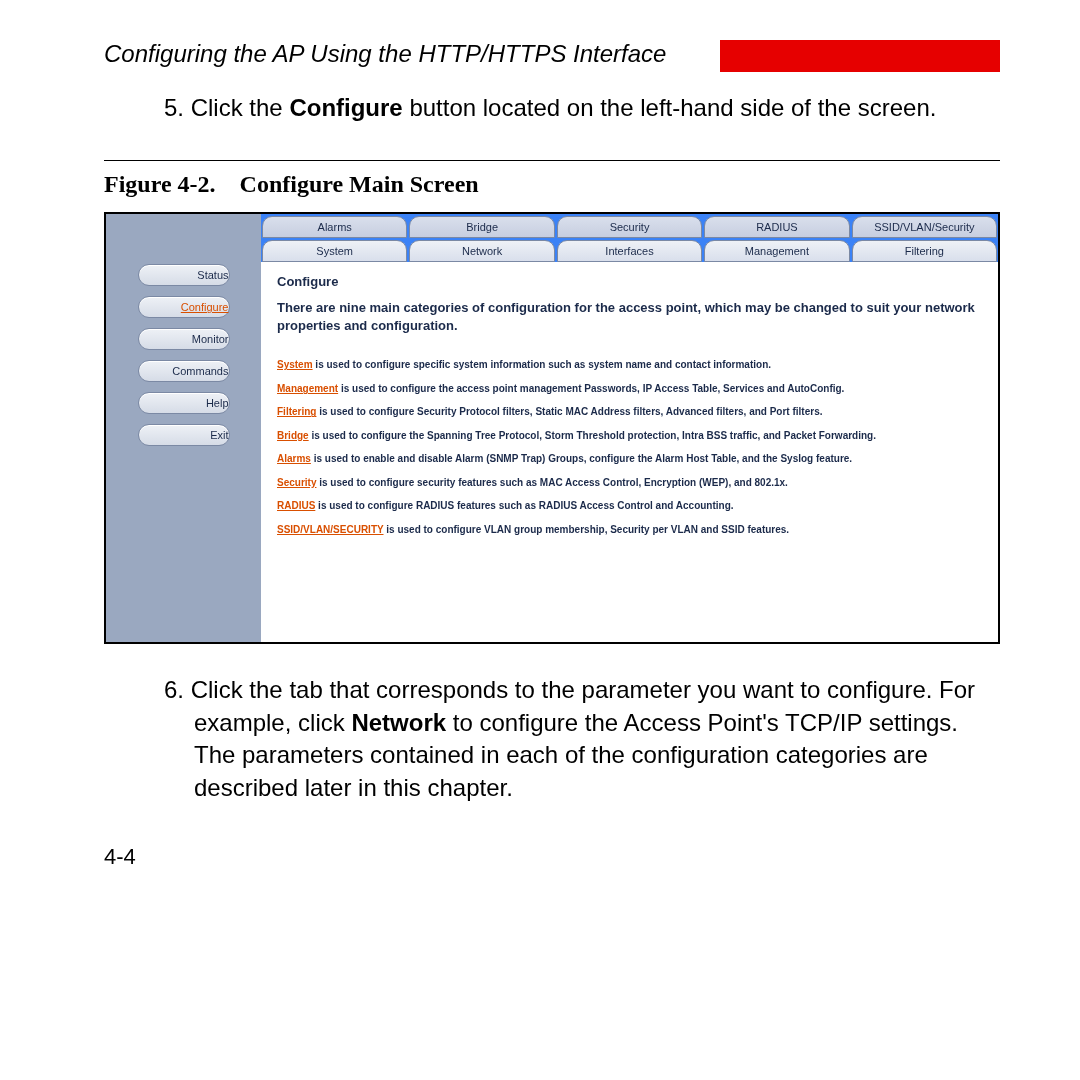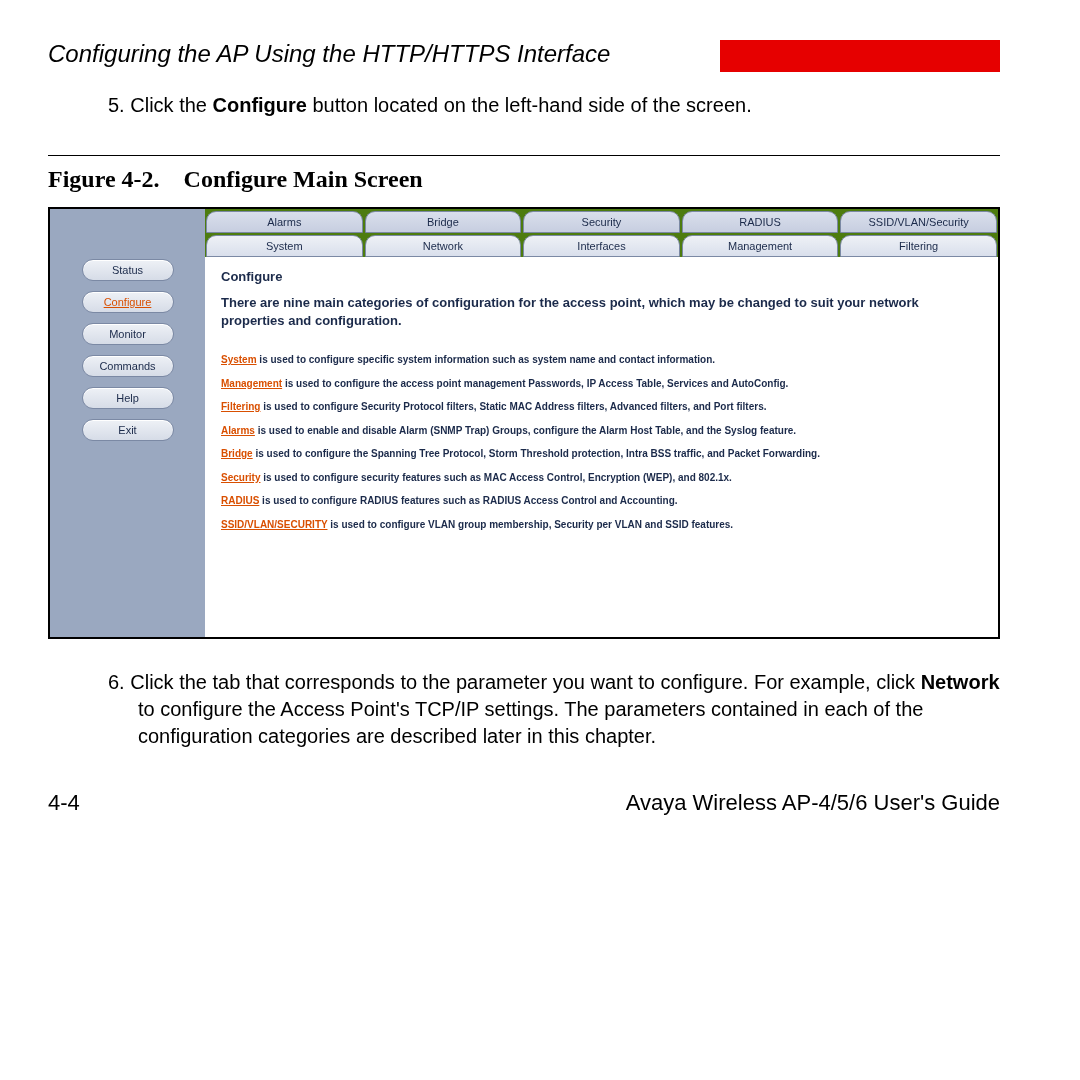--- a/index.html
+++ b/index.html
@@ -5,41 +5,41 @@
   body {
     font-family: Arial, Helvetica, sans-serif;
     margin: 0;
     padding: 0;
     width: 1080px;
     background: #fff;
     color: #000;
   }
   .page {
     width: 1080px;
-    padding: 40px 80px 40px 48px;
+    padding: 40px 80px 40px 104px;
     box-sizing: border-box;
   }
   .header-row {
     display: flex;
     align-items: stretch;
     margin-bottom: 20px;
   }
   .header-title {
     font-style: italic;
     font-size: 24px;
     font-family: Arial, Helvetica, sans-serif;
     flex: 1;
     padding-bottom: 4px;
   }
   .red-bar {
     width: 280px;
     background: #e60000;
   }
   .step {
-    font-size: 20px;
+    font-size: 24px;
     line-height: 1.35;
     margin: 18px 0 18px 60px;
     text-indent: -30px;
     padding-left: 30px;
     font-family: Arial, Helvetica, sans-serif;
   }
   .bold { font-weight: bold; }
   hr.sep {
     border: none;
     border-top: 1px solid #000;
@@ -64,31 +64,31 @@
     width: 155px;
     background: #9aa8c0;
     padding: 50px 15px 10px 15px;
     box-sizing: border-box;
   }
   .side-btn {
     background: linear-gradient(#eef1f6,#d6dce7);
     border: 1px solid #7b89a4;
     border-radius: 12px;
     font-size: 11px;
-    text-align: center;
+    text-align: right;
     padding: 4px 0;
     margin: 0 auto 10px auto;
     width: 90px;
     box-shadow: inset 0 1px 0 #fff;
     color: #1b2a4a;
   }
   .side-btn.active { color: #d94f00; text-decoration: underline; }
   .main-area {
     flex: 1;
-    background: #4d7c0f;
+    background: #3b82f6;
   }
   .tabrow {
     display: flex;
     font-size: 11px;
   }
   .tabrow .tab {
     flex: 1;
     background: linear-gradient(#d9dfec,#c7cee0);
     border: 1px solid #7b89a4;
     border-radius: 10px 10px 0 0;
@@ -186,34 +186,33 @@
           <div class="tab">Management</div>
           <div class="tab">Filtering</div>
         </div>
         <div class="content-body">
           <div class="cfg-title">Configure</div>
           <div class="cfg-intro">There are nine main categories of configuration for the access point, which may be changed to suit your network properties and configuration.</div>
 
           <div class="cfg-line"><span class="lnk">System</span><span> is used to configure specific system information such as system name and contact information.</span></div>
           <div class="cfg-line"><span class="lnk">Management</span><span> is used to configure the access point management Passwords, IP Access Table, Services and AutoConfig.</span></div>
           <div class="cfg-line"><span class="lnk">Filtering</span><span> is used to configure Security Protocol filters, Static MAC Address filters, Advanced filters, and Port filters.</span></div>
+          <div class="cfg-line"><span class="lnk">Bridge</span><span> is used to configure the Spanning Tree Protocol, Storm Threshold protection, Intra BSS traffic, and Packet Forwarding.</span></div>
           <div class="cfg-line"><span class="lnk">Alarms</span><span> is used to enable and disable Alarm (SNMP Trap) Groups, configure the Alarm Host Table, and the Syslog feature.</span></div>
-          <div class="cfg-line"><span class="lnk">Bridge</span><span> is used to configure the Spanning Tree Protocol, Storm Threshold protection, Intra BSS traffic, and Packet Forwarding.</span></div>
           <div class="cfg-line"><span class="lnk">Security</span><span> is used to configure security features such as MAC Access Control, Encryption (WEP), and 802.1x.</span></div>
           <div class="cfg-line"><span class="lnk">RADIUS</span><span> is used to configure RADIUS features such as RADIUS Access Control and Accounting.</span></div>
           <div class="cfg-line" style="margin-bottom:12px"><span class="lnk">SSID/VLAN/SECURITY</span><span> is used to configure VLAN group membership, Security per VLAN and SSID features.</span></div>
         </div>
       </div>
     </div>
   </div>
 
   <div class="step">
     <span>6.</span>
     <span>Click the tab that corresponds to the parameter you want to configure. For example, click </span><span class="bold">Network</span><span> to configure the Access Point's TCP/IP settings. The parameters contained in each of the configuration categories are described later in this chapter.</span>
   </div>
 
 
   <div class="footer">
     <span>4-4</span>
-    <span>Avaya Wireless AP-4/5/6 User's Guide</span>
   </div>
 
 </div>
 
 </body></html>

